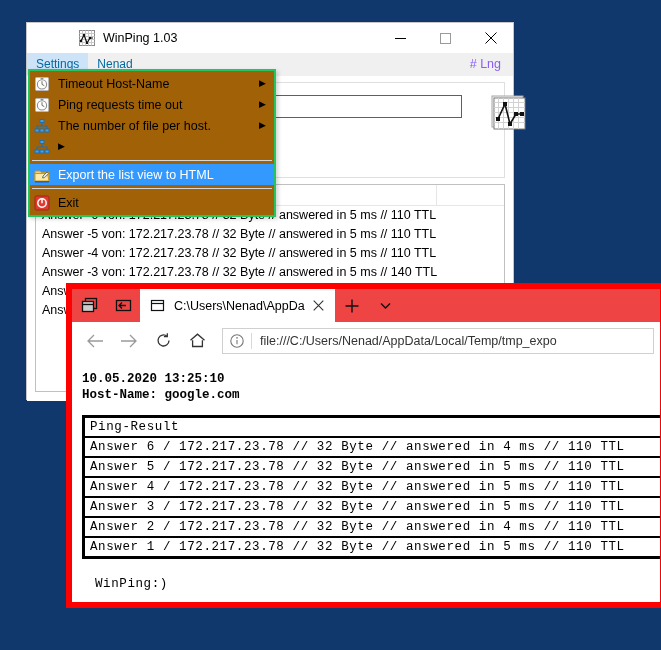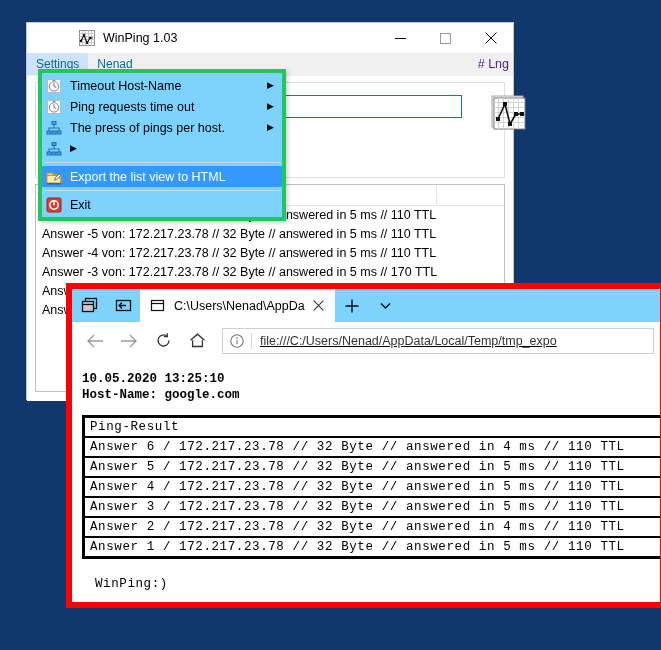--- a/index.html
+++ b/index.html
@@ -66,24 +66,24 @@
     padding: 1px 9px;
     display: flex; align-items: center;
     font-size: 12px;
     color: #0369a1;
   }
   .menubar-item.active {
     background: #cde3f7;
   }
   #menubar-lng {
     margin-left: auto;
-    padding-right: 4px;
+    padding-right: 12px;
     display: flex; align-items: center;
     font-size: 12.5px;
-    color: #4c1d95;
+    color: #8b5cf6;
   }
 
   
   #winping-body {
     position: relative;
     background: #ffffff;
     height: 325px;
   }
   #winping-panel {
     position: absolute;
@@ -147,25 +147,25 @@
     font-size: 12.5px;
     color: #000;
     padding: 1px 6px;
     white-space: nowrap;
     line-height: 17px;
   }
 
   
   #settings-menu {
     position: absolute;
-    left: 38px;
+    left: 28px;
     top: 69px;
     width: 248px;
-    background: #7dd3fc;
-    border: 4px solid #22c55e;
+    background: #a16207;
+    border: 2px solid #22c55e;
     box-sizing: border-box;
     padding: 2px 0;
     box-shadow: 2px 2px 4px rgba(0,0,0,0.18);
     z-index: 40;
   }
   .menu-item {
     height: 21px;
     display: flex;
     align-items: center;
     font-size: 12.5px;
@@ -202,21 +202,21 @@
     top: 283px;
     width: 600px;
     height: 325px;
     border: 6px solid #ff0000;
     box-sizing: border-box;
     background: #ffffff;
     overflow: hidden;
   }
   #edge-tabstrip {
     height: 33px;
-    background: #7dd3fc;
+    background: #ef4444;
     display: flex;
     align-items: flex-end;
     position: relative;
   }
   .tabstrip-icon {
     width: 34px; height: 33px;
     display: flex; align-items: center; justify-content: center;
   }
   #edge-tab {
     height: 33px;
@@ -266,21 +266,20 @@
   #edge-addressbar {
     flex: 1 1 auto;
     height: 26px;
     border: 1px solid #d0d0d0;
     background: #fff;
     display: flex;
     align-items: center;
     margin-left: 8px;
     overflow: hidden;
     box-sizing: border-box;
-    text-decoration: underline;
   }
   #edge-info-icon {
     width: 28px; height: 24px;
     display: flex; align-items: center; justify-content: center;
     flex: 0 0 auto;
   }
   #addr-sep {
     width: 1px; height: 16px;
     background: #d8d8d8;
     flex: 0 0 auto;
@@ -412,21 +411,21 @@
 
     <div id="winping-listview">
       <div id="listview-header">
         <div class="col1"></div>
         <div class="col2"></div>
       </div>
       <div id="listview-rows">
           <div class="lv-row">Answer -6 von: 172.217.23.78  // 32 Byte // answered in 5 ms // 110 TTL</div>
           <div class="lv-row">Answer -5 von: 172.217.23.78  // 32 Byte // answered in 5 ms // 110 TTL</div>
           <div class="lv-row">Answer -4 von: 172.217.23.78  // 32 Byte // answered in 5 ms // 110 TTL</div>
-          <div class="lv-row">Answer -3 von: 172.217.23.78  // 32 Byte // answered in 5 ms // 170 TTL</div>
+          <div class="lv-row">Answer -3 von: 172.217.23.78  // 32 Byte // answered in 5 ms // 140 TTL</div>
           <div class="lv-row">Answer -2 von: 172.217.23.78  // 32 Byte // answered in 5 ms // 110 TTL</div>
           <div class="lv-row">Answer -1 von: 172.217.23.78  // 32 Byte // answered in 5 ms // 110 TTL</div>
         </div>
     </div>
   </div>
 </div>
 
 <div id="settings-menu">
     <div class="menu-item">
       <span class="menu-icon"><svg width="16" height="16" viewBox="0 0 16 16">
@@ -449,21 +448,21 @@
       <span class="submenu-arrow">▶</span>
     </div>
     <div class="menu-item">
       <span class="menu-icon"><svg width="16" height="16" viewBox="0 0 16 16">
           <rect x="6" y="1.5" width="4" height="3" fill="#4a9fe0" stroke="#1c6fb0"></rect>
           <rect x="1" y="11" width="4" height="3" fill="#4a9fe0" stroke="#1c6fb0"></rect>
           <rect x="6" y="11" width="4" height="3" fill="#4a9fe0" stroke="#1c6fb0"></rect>
           <rect x="11" y="11" width="4" height="3" fill="#4a9fe0" stroke="#1c6fb0"></rect>
           <path d="M8 4.5V8M3 11V8H13V11" stroke="#1c6fb0" stroke-width="1.1" fill="none"></path>
         </svg></span>
-      <span class="menu-label">The press of pings per host.</span>
+      <span class="menu-label">The number of file per host.</span>
       <span class="submenu-arrow">▶</span>
     </div>
     <div class="menu-item">
       <span class="menu-icon"><svg width="16" height="16" viewBox="0 0 16 16">
           <rect x="6" y="1.5" width="4" height="3" fill="#4a9fe0" stroke="#1c6fb0"></rect>
           <rect x="1" y="11" width="4" height="3" fill="#4a9fe0" stroke="#1c6fb0"></rect>
           <rect x="6" y="11" width="4" height="3" fill="#4a9fe0" stroke="#1c6fb0"></rect>
           <rect x="11" y="11" width="4" height="3" fill="#4a9fe0" stroke="#1c6fb0"></rect>
           <path d="M8 4.5V8M3 11V8H13V11" stroke="#1c6fb0" stroke-width="1.1" fill="none"></path>
         </svg></span>

